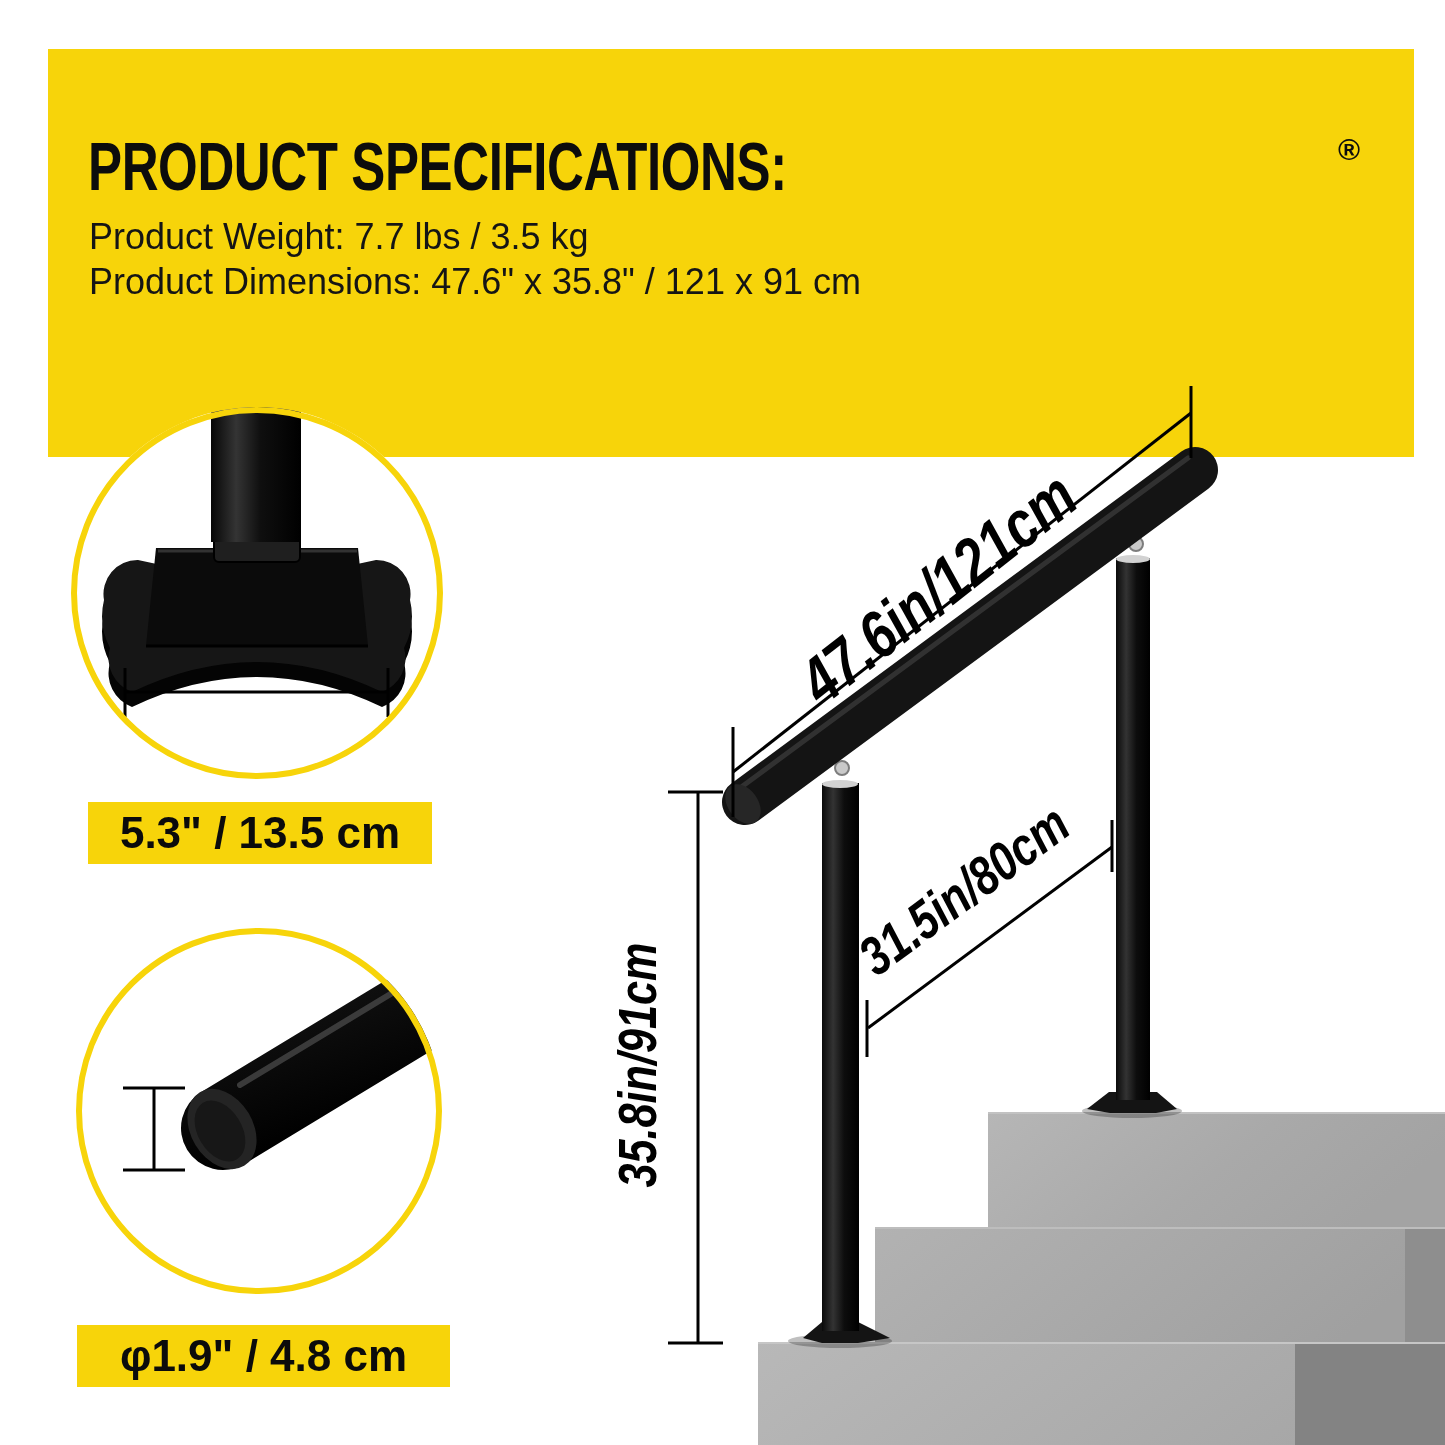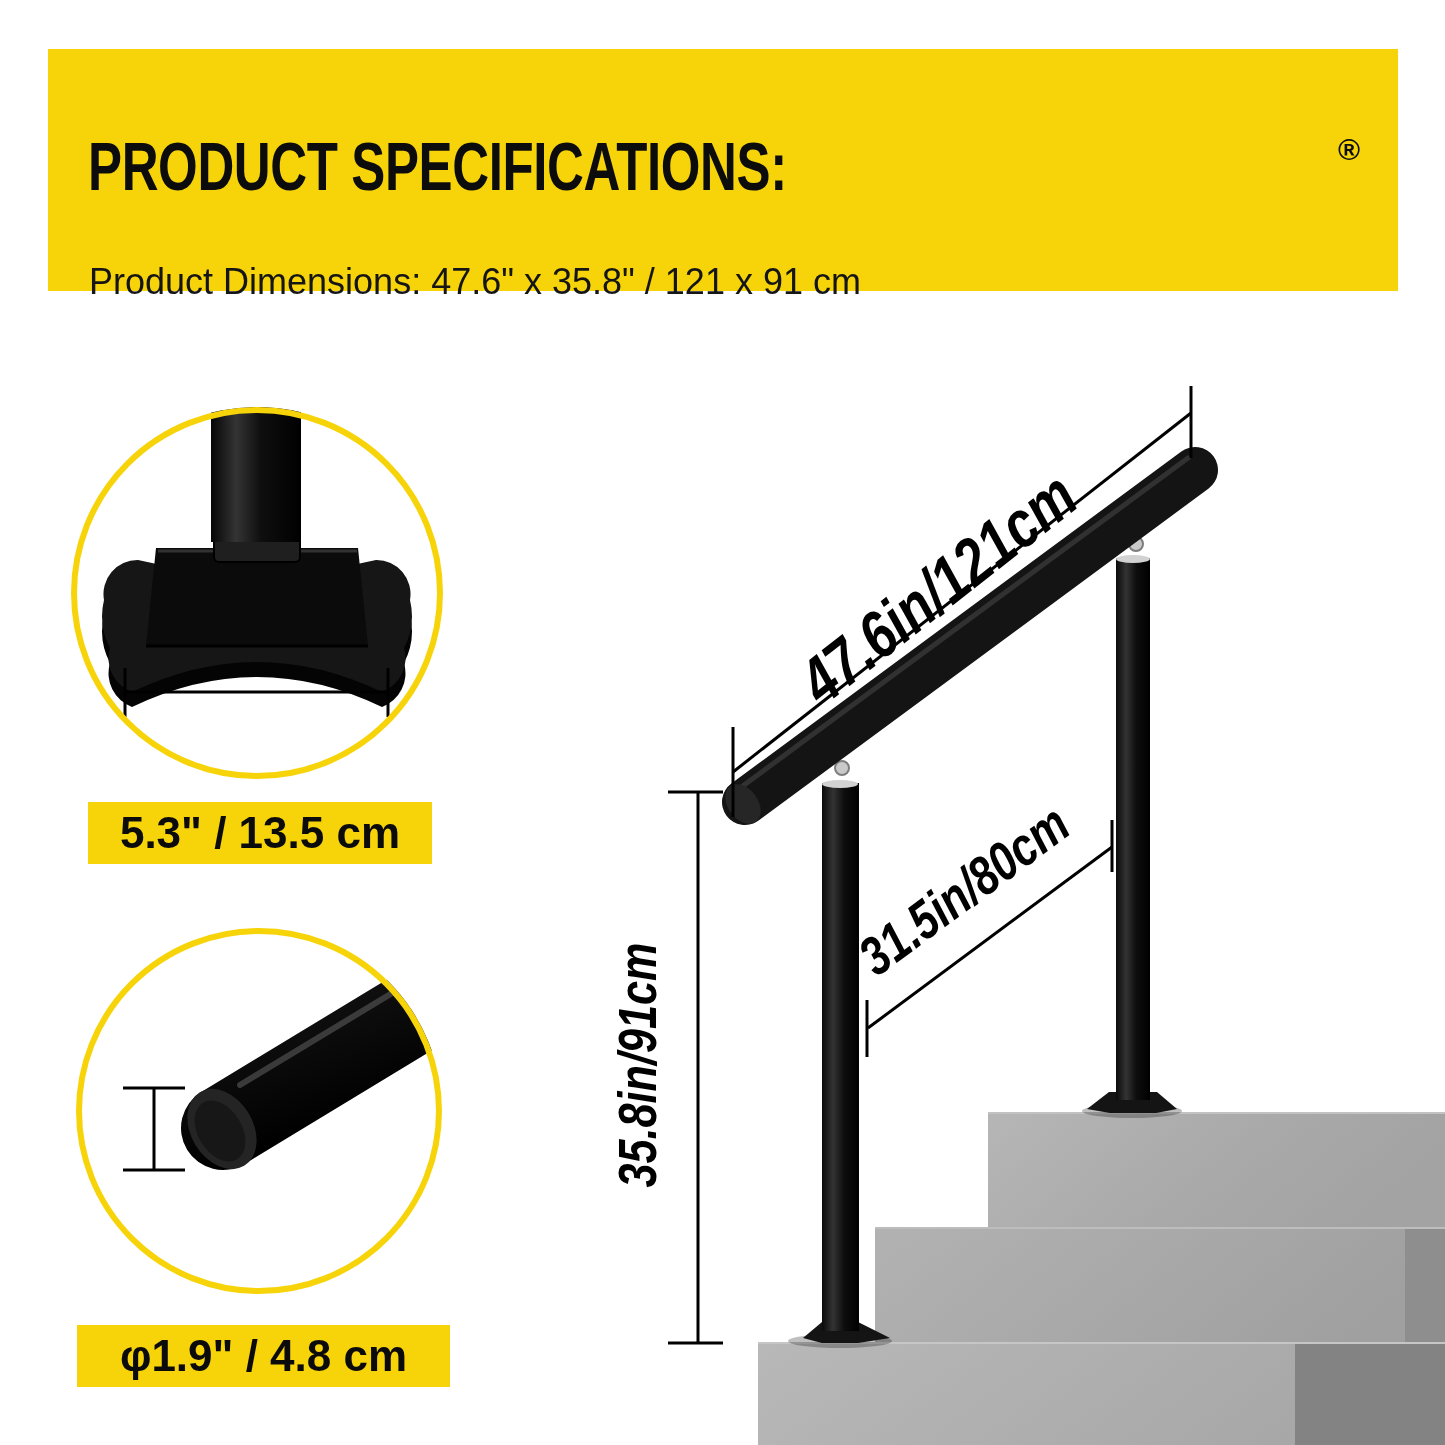--- a/index.html
+++ b/index.html
@@ -7,21 +7,21 @@
     --ink:#111111;
   }
   html,body{margin:0;padding:0;background:#ffffff;}
   #stage{
     position:relative;width:1445px;height:1445px;background:#ffffff;overflow:hidden;
     font-family:"Liberation Sans","DejaVu Sans",sans-serif;color:var(--ink);
   }
   .abs{position:absolute;}
 
   
-  .banner{left:48px;top:49px;width:1350px;height:242px;background:var(--yellow);}
+  .banner{left:48px;top:49px;width:1350px;height:408px;background:var(--yellow);padding-left:16px;}
   .banner-title{
     left:40px;top:78px;font-weight:bold;font-size:68px;letter-spacing:-0.5px;
     transform:scaleX(0.75);transform-origin:left center;white-space:nowrap;color:#0c0c0c;
   }
   .banner-line{left:41px;font-size:36px;color:#151515;white-space:nowrap;}
   .banner-line1{top:167px;}
   .banner-line2{top:212px;}
   .logo{
     left:885px;top:84px;font-size:104px;font-weight:bold;letter-spacing:3px;color:#0d0d0d;
     -webkit-text-stroke:3px #0d0d0d;white-space:nowrap;
@@ -38,20 +38,21 @@
 
   svg text{font-family:"Liberation Sans","DejaVu Sans",sans-serif;}
 </style>
 </head>
 <body>
 
 <div id="stage">
 
   <div class="abs banner">
     <div class="abs banner-title">PRODUCT SPECIFICATIONS:</div>
+    <div class="abs banner-line banner-line1">Product Weight: 7.7 lbs / 3.5 kg</div>
     <div class="abs banner-line banner-line2">Product Dimensions: 47.6" x 35.8" / 121 x 91 cm</div>
     <div class="abs logo-reg">®</div>
   </div>
 
   <svg class="abs" style="left:64px;top:400px;" width="386" height="386" viewBox="0 0 386 386">
     <defs>
       <clipPath id="c1">
           <circle cx="193" cy="193" r="186"></circle>
         </clipPath>
       <linearGradient id="postGrad" x1="0" y1="0" x2="1" y2="0">

